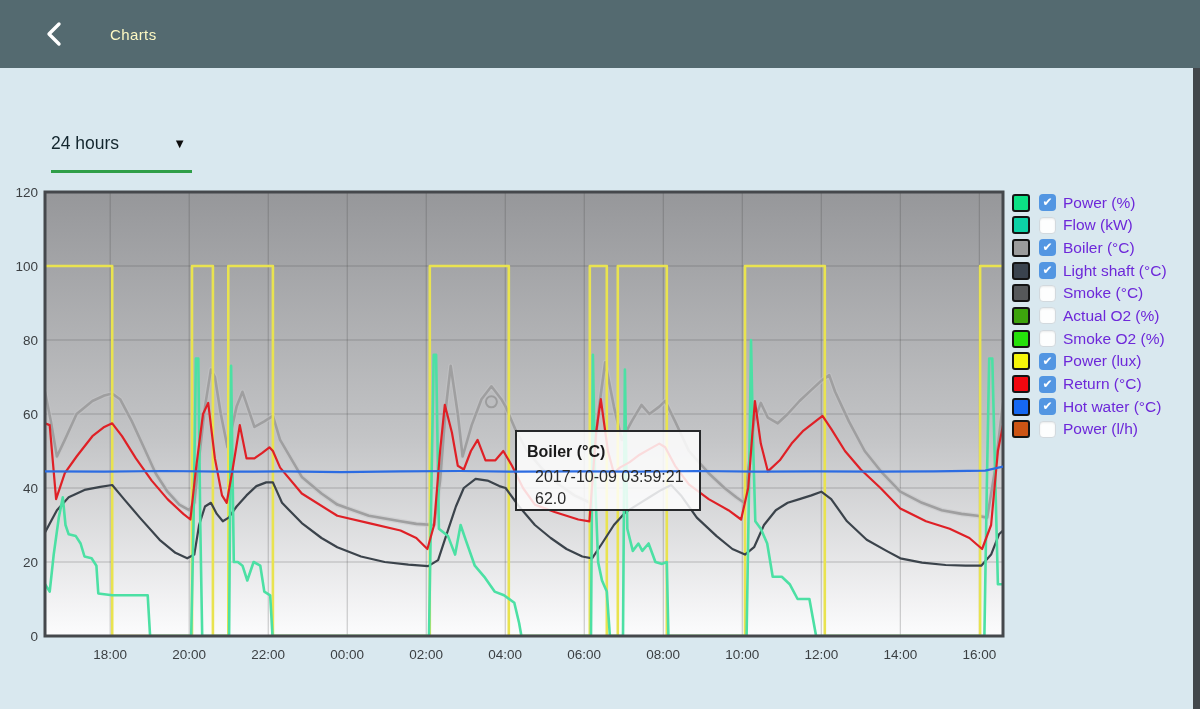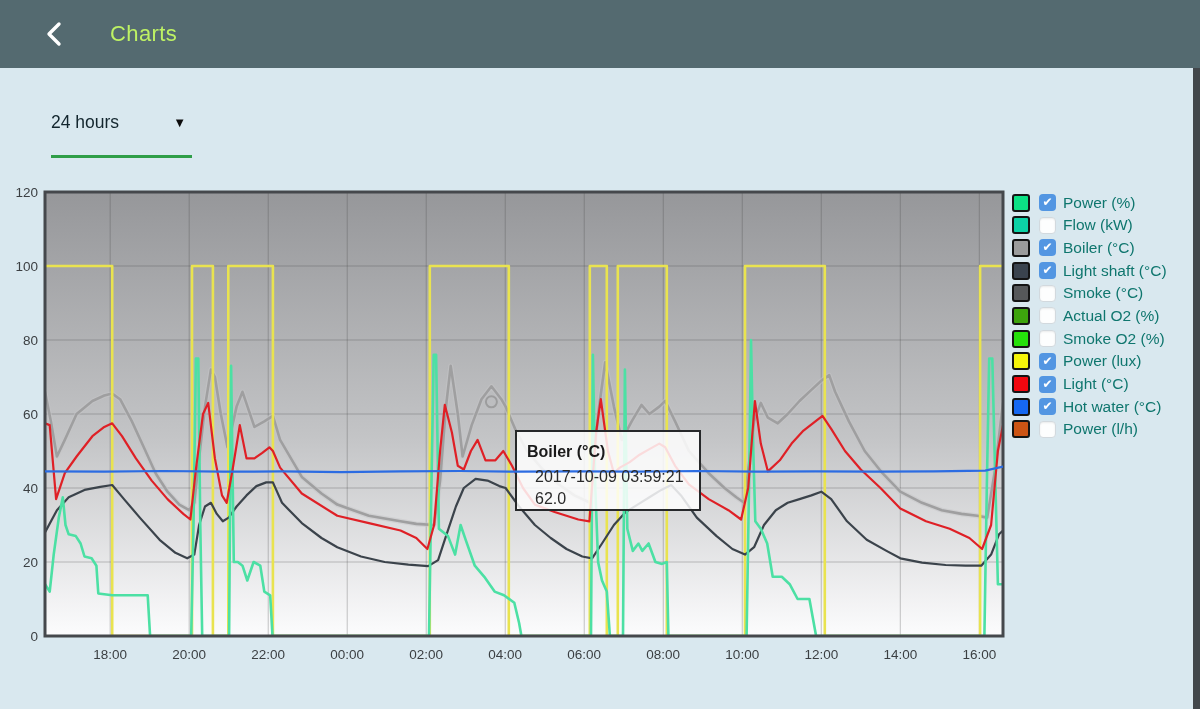--- a/index.html
+++ b/index.html
@@ -10,41 +10,41 @@
   }
   .app-header{
     position:absolute;left:0;top:0;width:1200px;height:68px;
     background:#546a70;display:flex;align-items:center;z-index:30;
   }
   .back-btn{
     background:transparent;border:none;margin-left:42px;width:28px;height:28px;
     padding:0;cursor:pointer;display:flex;align-items:center;justify-content:center;
   }
   .page-title{
-    margin:0 0 0 40px;font-size:22px;font-weight:normal;color:#bef264;letter-spacing:.4px;
+    margin:0 0 0 40px;font-size:15px;font-weight:normal;color:#fef9c3;letter-spacing:.4px;
   }
   .dropdown{
-    position:absolute;left:51px;top:109px;width:141px;z-index:20;
-    border-bottom:3px solid #2f9e48;padding:3px 0 22px 0;
+    position:absolute;left:51px;top:130px;width:141px;z-index:20;
+    border-bottom:3px solid #2f9e48;padding:3px 0 16px 0;
     display:flex;align-items:center;justify-content:space-between;
     font-size:17.5px;color:#13262e;cursor:pointer;
   }
   .dropdown .caret{font-size:13px;color:#0d0d0d;margin-right:6px;}
   #chart-svg{position:absolute;left:0;top:0;z-index:5;}
   #legend{position:absolute;left:1012px;top:194px;z-index:10;}
   .lrow{display:flex;align-items:center;height:17px;margin-bottom:5.7px;}
   .swatch{width:14px;height:14px;border:2px solid #141414;border-radius:3px;margin-right:9px;flex:none;}
   .cbox{
     width:17px;height:17px;border-radius:4px;margin-right:7px;flex:none;
     display:flex;align-items:center;justify-content:center;
     font-size:12px;line-height:17px;color:#fff;cursor:pointer;box-sizing:border-box;
   }
   .cbox.on{background:#5396e2;}
   .cbox.off{background:#fdfefe;border:1px solid #d2d9de;box-shadow:inset 0 1px 2px rgba(0,0,0,.08);}
-  .llabel{font-size:15.5px;color:#0f766e;white-space:nowrap;}
+  .llabel{font-size:15.5px;color:#6d28d9;white-space:nowrap;}
   .vscrollbar{
     position:absolute;right:0;top:68px;bottom:0;width:7px;background:#42474b;z-index:40;
   }
 </style>
 </head>
 <body>
 
 <div class="app-header">
   <button class="back-btn">
     <svg width="24" height="26" viewBox="0 0 24 26">
@@ -159,21 +159,21 @@
       <span class="llabel">Smoke O2 (%)</span>
     </div>
     <div class="lrow">
       <span class="swatch" style="background: rgb(244, 244, 10);"></span>
       <span class="cbox on">✔</span>
       <span class="llabel">Power (lux)</span>
     </div>
     <div class="lrow">
       <span class="swatch" style="background: rgb(242, 7, 15);"></span>
       <span class="cbox on">✔</span>
-      <span class="llabel">Light (°C)</span>
+      <span class="llabel">Return (°C)</span>
     </div>
     <div class="lrow">
       <span class="swatch" style="background: rgb(22, 104, 242);"></span>
       <span class="cbox on">✔</span>
       <span class="llabel">Hot water (°C)</span>
     </div>
     <div class="lrow">
       <span class="swatch" style="background: rgb(204, 84, 20);"></span>
       <span class="cbox off"></span>
       <span class="llabel">Power (l/h)</span>

